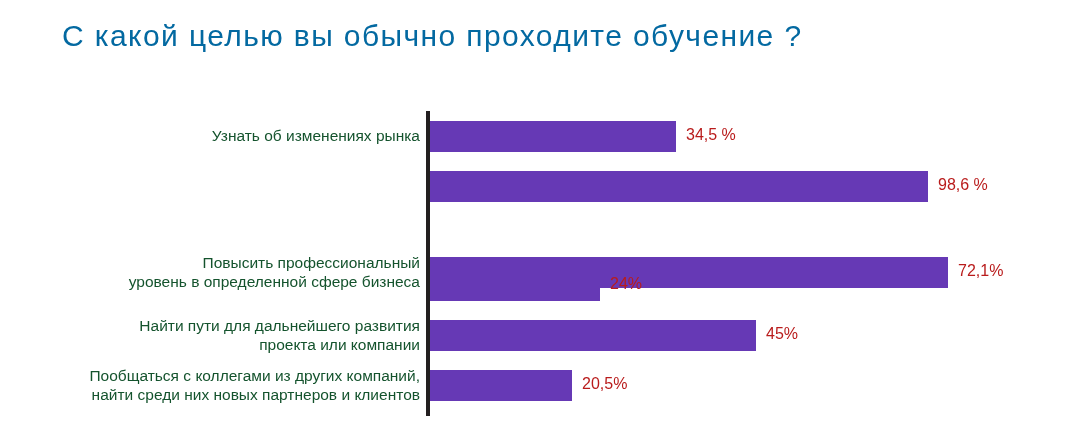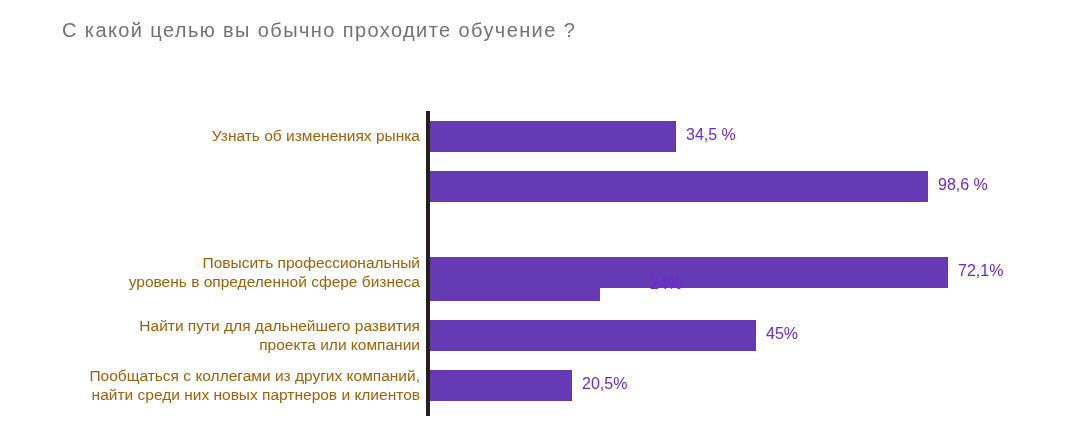--- a/index.html
+++ b/index.html
@@ -21,24 +21,24 @@
     width: 1066px;
     height: 444px;
     background: #ffffff;
   }
 
   
   .chart-title {
     position: absolute;
     left: 62px;
     top: 18px;
-    font-size: 20px;
+    font-size: 30px;
     font-weight: 400;
     letter-spacing: 1.4px;
-    color: #737373;
+    color: #0369a1;
     white-space: nowrap;
     line-height: 1.2;
   }
 
   
   .plot {
     position: absolute;
     left: 0;
     top: 0;
     width: 1066px;
@@ -64,42 +64,42 @@
   }
 
   .cat-label {
     position: absolute;
     right: 646px;          
     width: 420px;
     text-align: right;
     font-size: 15.5px;
     font-weight: 400;
     line-height: 19px;
-    color: #a16207;
+    color: #14532d;
     white-space: pre-line;
   }
   
   .row.lines1 .cat-label { top: 5px; }
   
   .row.lines2 .cat-label { top: -4px; }
 
   .bar {
     position: absolute;
     left: 430px;
     top: 0;
     height: 31px;
     background: #6639b5;
   }
 
   .bar-value {
     position: absolute;
     top: 5px;
     font-size: 16px;
     font-weight: 400;
-    color: #6d28d9;
+    color: #b91c1c;
     white-space: nowrap;
   }
 </style>
 </head>
 <body>
 
 <div class="page">
 
   <div class="chart-title">С какой целью  вы  обычно  проходите  обучение ?</div>
 
@@ -116,21 +116,21 @@
           <div class="bar-value" style="left: 938px;">98,6 %</div>
         </div>
         <div class="row lines2" style="top: 221px; margin-top: 36px;">
           <div class="cat-label">Повысить профессиональный
 уровень в определенной сфере бизнеса</div>
           <div class="bar" style="width: 518px; background: rgb(102, 57, 181);"></div>
           <div class="bar-value" style="left: 958px;">72,1%</div>
         </div>
         <div class="row lines2" style="top: 270px;">
           <div class="bar" style="width: 170px; background: rgb(102, 57, 181);"></div>
-          <div class="bar-value" style="left: 610px; margin-left: 40px;">24%</div>
+          <div class="bar-value" style="left: 610px;">24%</div>
         </div>
         <div class="row lines2" style="top: 320px;">
           <div class="cat-label">Найти пути для дальнейшего развития
 проекта или компании</div>
           <div class="bar" style="width: 326px; background: rgb(102, 57, 181);"></div>
           <div class="bar-value" style="left: 766px;">45%</div>
         </div>
         <div class="row lines2" style="top: 370px;">
           <div class="cat-label">Пообщаться с коллегами из других компаний,
 найти среди них новых партнеров и клиентов</div>

